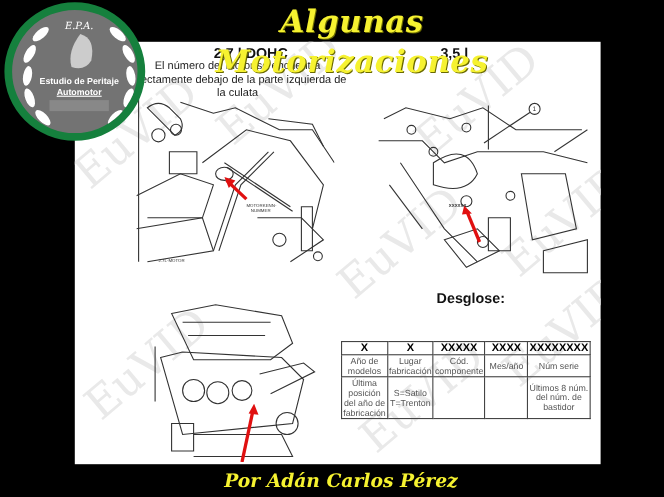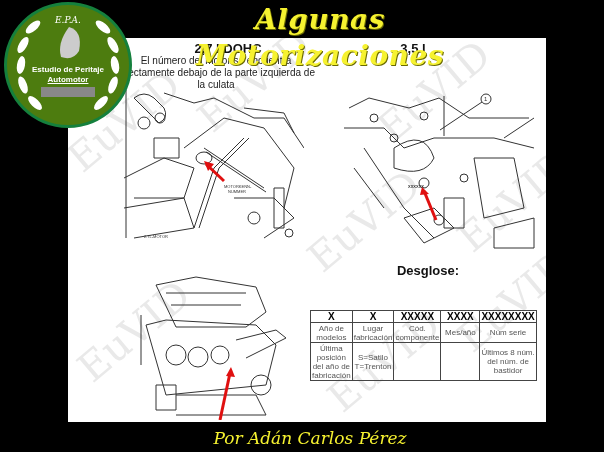--- a/index.html
+++ b/index.html
@@ -12,23 +12,23 @@
   .wm { position:absolute; color:#e9e9e9; font-family:"DejaVu Serif", serif; font-size:40px;
         transform:rotate(-40deg); white-space:nowrap; pointer-events:none; }
   .sec-title { position:absolute; font-weight:bold; font-size:13px; color:#111; text-align:center; }
   .sec-text { position:absolute; font-size:10px; line-height:12px; color:#222; text-align:center; }
   .diagram { position:absolute; border:none; }
   .diagram svg { width:100%; height:100%; display:block; }
   table.breakdown { position:absolute; left:242px; top:272px; border-collapse:collapse; font-size:8px; color:#555; }
   table.breakdown td, table.breakdown th { border:1px solid #444; text-align:center; vertical-align:middle; padding:0 1px; line-height:9px; }
   table.breakdown th { font-size:10px; font-weight:bold; color:#000; height:11px; }
   .footer { position:absolute; left:180px; top:424px; width:260px; height:28px; text-align:center;
-            color:#f6f230; font-family:"DejaVu Serif", serif; font-style:italic; font-weight:normal; font-size:17px; line-height:28px; }
+            color:#f6f230; font-family:"DejaVu Serif", serif; font-style:italic; font-weight:bold; font-size:17px; line-height:28px; }
   .logo { position:absolute; left:4px; top:2px; width:128px; height:126px; border-radius:50%;
-          background:#4d7c0f; border:3px solid #15803d; box-sizing:border-box; overflow:hidden; }
+          background:#737373; border:7px solid #15803d; box-sizing:border-box; overflow:hidden; }
   .logo .epa { position:absolute; left:0; top:10px; width:122px; text-align:center; color:#fff; font-family:"DejaVu Serif", serif; font-style:italic; font-size:9px; }
   .logo .l1, .logo .l2 { position:absolute; left:0; width:122px; text-align:center; color:#fff; font-size:8px; font-weight:bold; }
   .logo .l1 { top:60px; } .logo .l2 { top:70px;text-decoration:underline; }
 </style>
 </head>
 <body>
 
 <div class="panel">
   <span class="wm" style="left:-10px;top:60px;">EuVID</span>
   <span class="wm" style="left:120px;top:20px;">EuVID</span>

